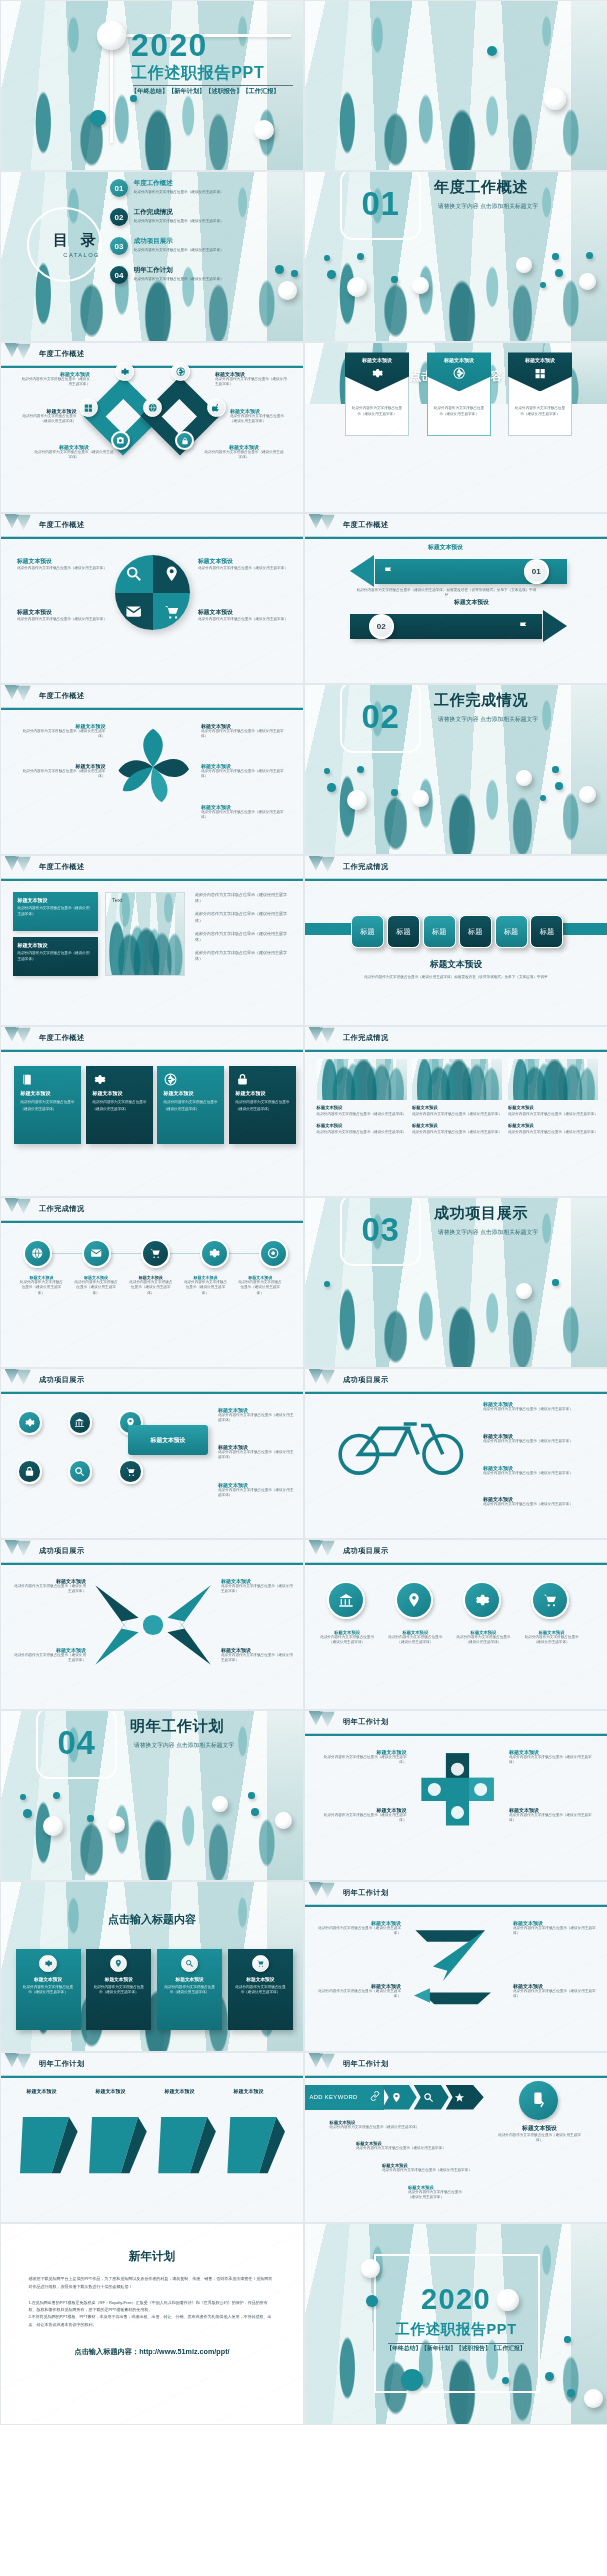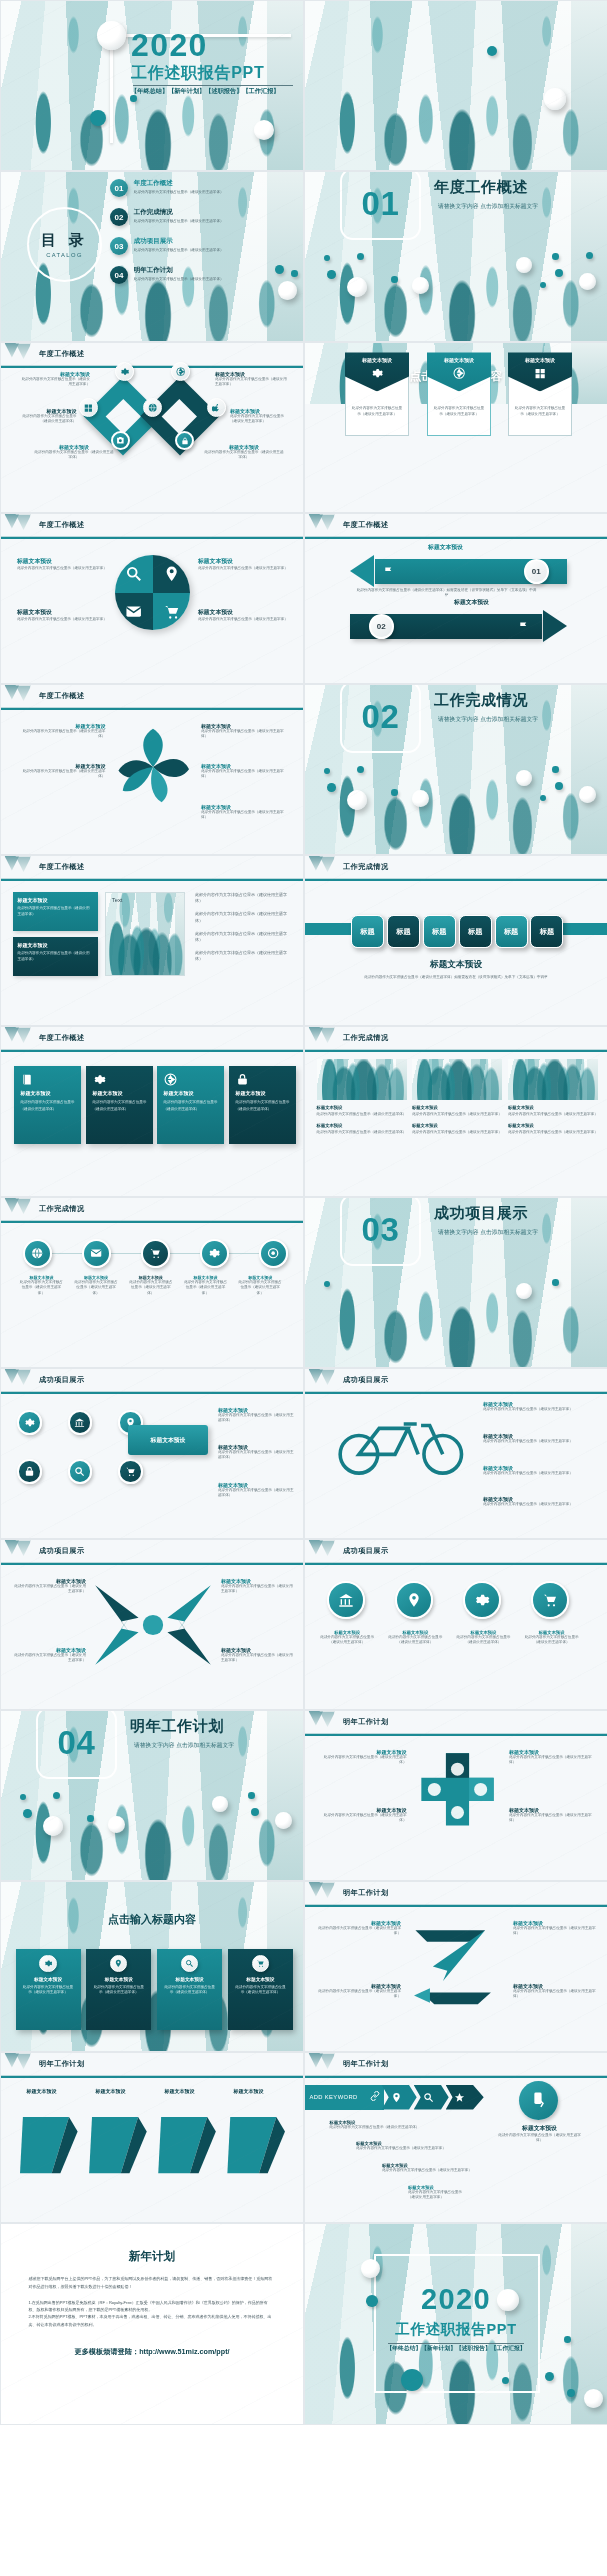--- a/index.html
+++ b/index.html
@@ -75,21 +75,21 @@
   .cover .tt { position:absolute; left:0; right:0; top:71px; text-align:center; font-size:16px; font-weight:bold; color:#1a8f99; letter-spacing:0.7px;}
   .cover .hl { position:absolute; left:78px; right:78px; top:93px; height:0.7px; background:#5b7c84;}
   .cover .st { position:absolute; left:0; right:0; top:94px; text-align:center; font-size:6.5px; font-weight:bold; color:#14606a;}
   .ball { position:absolute; border-radius:50%; background:radial-gradient(circle at 34% 30%, #ffffff 0 45%, #e8eced 72%, #c7ced1 100%); box-shadow:2.2px 3.6px 5px rgba(0,0,0,.22); }
   .dot  { position:absolute; border-radius:50%; background:#1a8f99; box-shadow:1.4px 2.2px 2.9px rgba(0,0,0,.18); }
 
   
   .c1-line{position:absolute;background:#fff;box-shadow:0 1.4px 2.9px rgba(0,0,0,.15);}
 
   
-  .cat-circle{ position:absolute; left:26px; top:35px; width:75px; height:75px; border:2.2px solid #fff; border-radius:50%; display:flex; flex-direction:column; align-items:center; justify-content:center;}
+  .cat-circle{ position:absolute; left:26px; top:35px; width:75px; height:75px; border:2.2px solid #fff; border-radius:50%; display:flex; flex-direction:column; align-items:flex-end; justify-content:center;}
   .cat-circle .zh{ font-size:15px; font-weight:bold; color:#123640; letter-spacing:4.3px;}
   .cat-circle .en{ font-size:5.8px; color:#2a6a74; letter-spacing:1.4px; margin-top:1.4px;}
   .cat-row{ position:absolute; left:109px; display:flex; align-items:flex-start; gap:5.8px; }
   .cat-num{ width:18px;height:18px;border-radius:50%; display:flex;align-items:center;justify-content:center; color:#fff;font-size:8px;font-weight:bold; box-shadow:1.4px 2.2px 3.6px rgba(0,0,0,.2); flex:none;}
   .cat-t{ font-size:6.5px; font-weight:bold; }
   .cat-d{ font-size:3.6px; color:#4d656c; margin-top:2.2px;}
 
   
   .sec-box{ position:absolute; left:35px; top:-4.3px; width:81px; height:72px; border:2.2px solid #fff; border-radius:13px; display:flex;align-items:center;justify-content:center;}
   .sec-box span{ font-size:33px;font-weight:bold;color:#1a8f99; letter-spacing:0.7px;}
@@ -98,21 +98,21 @@
 
   
   .chev{ position:relative; width:64px; }
   .chev .top{ height:39px; background:linear-gradient(180deg,#0d4d57,#0b3f48); clip-path:polygon(0 0,100% 0,100% 62%,50% 100%,0 62%); display:flex;flex-direction:column;align-items:center;padding-top:5px; box-shadow:2.2px 3.6px 5.8px rgba(0,0,0,.25);}
   .chev.mid .top{ background:linear-gradient(180deg,#1a8e98,#157f89); }
   .chev .top .lbl{ font-size:5px;font-weight:bold;color:#fff;}
   .chev .ic{ width:12.3px;height:12.3px;margin-top:3.6px; color:#fff;}
   .chev .body{ border:0.7px solid #bcd2d6; background:#fff; height:62px; margin-top:-17.4px; padding:30px 5.8px 0; }
   .chev .body p{ font-size:3.6px;color:#5a6b72; line-height:1.7; text-align:center;}
 
-  .pill{ border-radius:6.5px; color:#fff; font-size:7.2px;font-weight:bold; display:flex;align-items:center;justify-content:center; box-shadow:2.2px 2.9px 4.3px rgba(0,0,0,.25); border:1.4px solid #fff;}
+  .pill{ border-radius:6.5px; color:#fff; font-size:7.2px;font-weight:normal; display:flex;align-items:center;justify-content:center; box-shadow:2.2px 2.9px 4.3px rgba(0,0,0,.25); border:1.4px solid #fff;}
 
   .icircle{ border-radius:50%; display:flex;align-items:center;justify-content:center; color:#fff; box-shadow:1.4px 2.2px 3.6px rgba(0,0,0,.22);}
   .icircle.w{ background:linear-gradient(145deg,#ffffff,#e4eaec); color:#137b85; border:1.4px solid #fff;}
   svg{ display:block; }
   .wm{ position:absolute; inset:0; pointer-events:none; opacity:.10;
        background:repeating-linear-gradient(-28deg, rgba(120,140,150,.0) 0 42px, rgba(120,140,150,.28) 42px 43px);}
 
   
   .cp { background:#fff; }
   .cp h2{ text-align:center; font-size:11.6px; color:#10444e; font-weight:bold; margin-top:24.6px;}
@@ -1154,21 +1154,21 @@
       <div class="tiny">（建议使用主题字体）</div>
     </div>
     <div class="wm"></div>
   </div>
 
   <div class="slide cp" style="height:202px;">
     <h2>新年计划</h2>
     <p class="p1">感谢您下载觅知网平台上提供的PPT作品，为了您和觅知网以及原创作者的利益，请勿复制、传播、销售，否则将承担法律责任！觅知网将对作品进行维权，按照传播下载次数进行十倍的金额赔偿！</p>
     <p class="p2">1.在觅知网出售的PPT模板是免版税类（RF：Royalty-Free）正版受《中国人民共和国著作法》和《世界版权公约》的保护，作品的所有权、版权和著作权归觅知网所有，您下载的是PPT模板素材的使用权。</p>
     <p>2.不得将觅知网的PPT模板、PPT素材，本身用于再出售，或者出租、出借、转让、分销、发布或者作为礼物供他人使用，不得转授权、出卖、转让本协议或者本协议中的权利。</p>
-    <div class="link">更多模板烦请登陆：http://www.51miz.com/ppt/</div>
+    <div class="link">点击输入标题内容：http://www.51miz.com/ppt/</div>
     <div class="wm"></div>
   </div>
 
   <div class="slide cover" style="height:202px;">
     <div class="wc"></div>
     <div class="frame" style="left:69px;top:30px;width:166px;height:139px;"></div>
     <div class="ball" style="left:56px;top:35px;width:19px;height:19px;"></div>
     <div class="ball" style="left:192px;top:65px;width:22px;height:22px;"></div>
     <div class="ball" style="left:279px;top:165px;width:19px;height:19px;"></div>
     <div class="dot" style="left:61px;top:71px;width:11.6px;height:11.6px;"></div>

